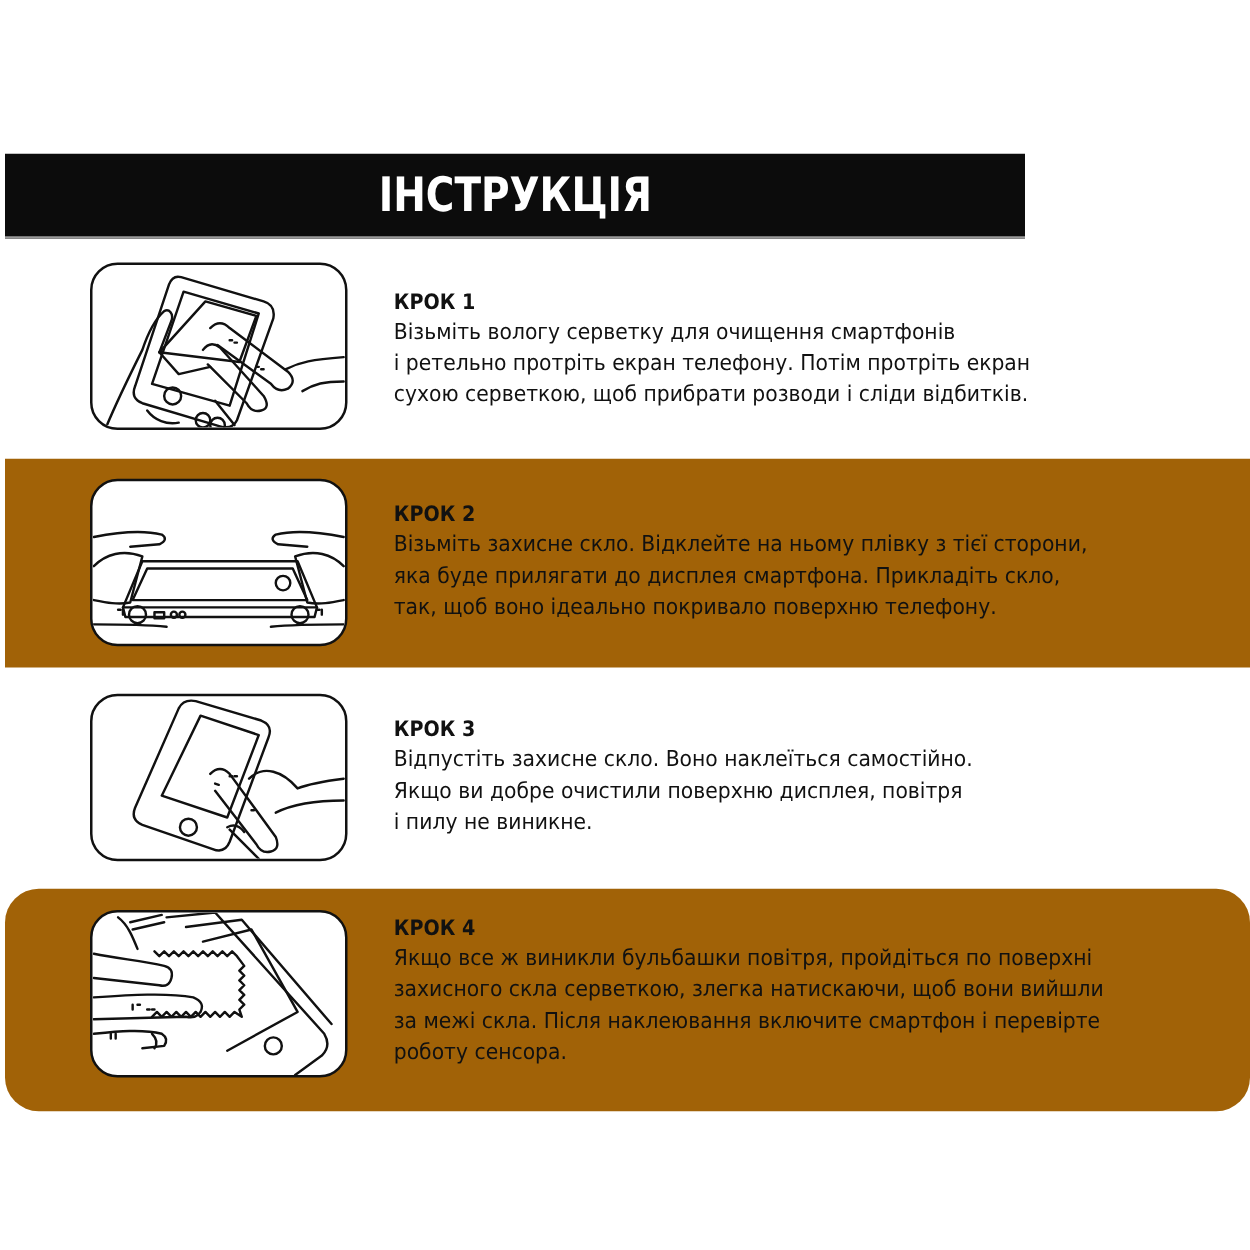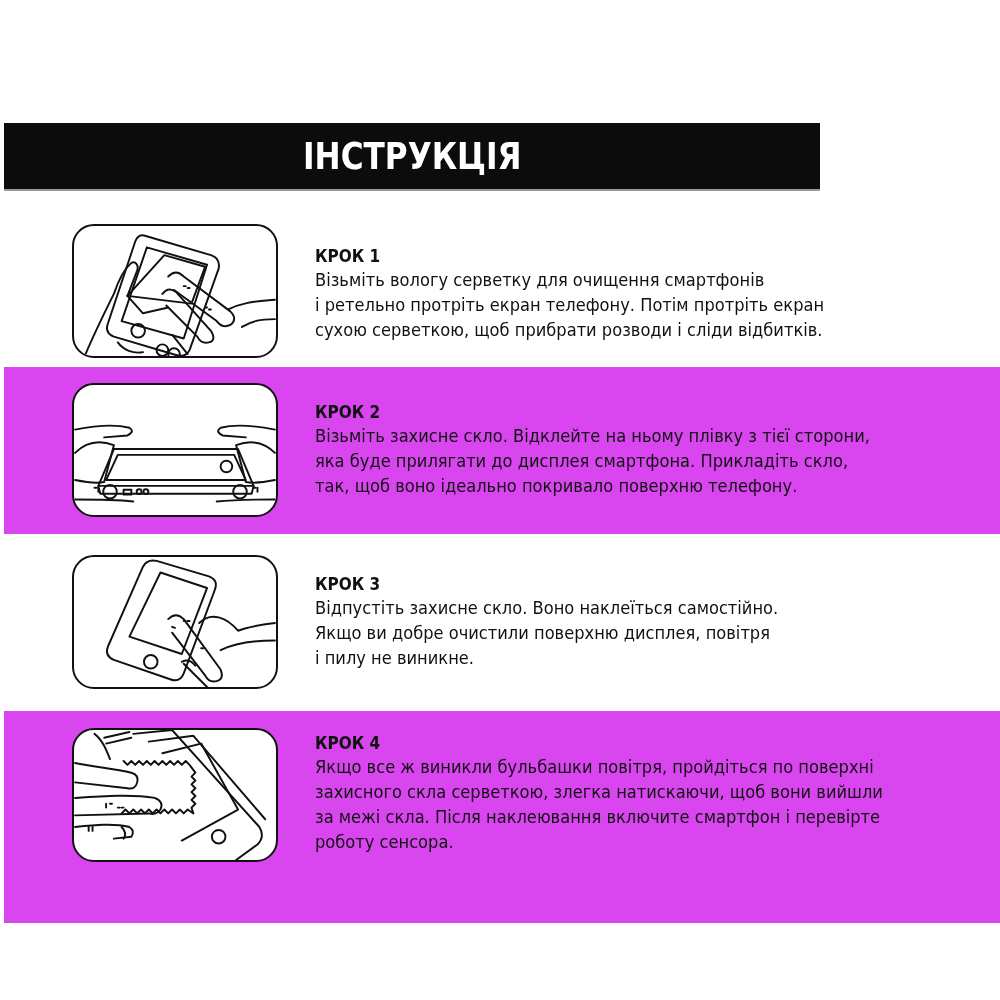--- a/index.html
+++ b/index.html
@@ -10,21 +10,21 @@
   .banner {
     position: absolute; left: 4px; top: 123px; width: 816px; height: 66px;
     background: #0c0c0c; border-bottom: 2px solid #9a9a9a;
     display: flex; align-items: center; justify-content: center;
   }
   .banner-title {
     color: #fff; font-family: "DejaVu Sans", sans-serif; font-weight: bold;
     font-size: 38px; letter-spacing: 0px; transform: scaleX(0.82); transform-origin: center;
   }
   .step { position: absolute; left: 4px; width: 996px; }
-  .step.shaded { background: #d946ef; }
+  .step.shaded { background: #a16207; }
   .illus {
     position: absolute; left: 68px; width: 206px; height: 134px;
     border: 2px solid #111; border-radius: 22px; background: #fff; overflow: hidden;
     box-sizing: border-box;
   }
   .illus svg { width: 100%; height: 100%; display: block; }
   .text { position: absolute; left: 311px; top: 0; }
   .step-title {
     font-weight: bold; font-size: 17px; line-height: 24px; transform: scaleX(0.9); transform-origin: left;
     display: block; white-space: nowrap;
@@ -34,21 +34,21 @@
     transform: scaleX(0.93); transform-origin: left;
   }
 </style>
 </head>
 <body>
 
 <div class="banner">
   <span class="banner-title">ІНСТРУКЦІЯ</span>
 </div>
 
-<div class="step" style="top:206px;height:185px;">
+<div class="step" style="top:192px;height:185px;">
   <div class="illus" style="top:18px;">
     <svg viewBox="0 0 206 134" fill="none" stroke="#111" stroke-width="2" stroke-linecap="round" stroke-linejoin="round">
 
       <path d="M10 134 C20 110 30 90 40 70 C45 55 50 45 58 38 C62 36 66 40 64 46 L54 72"></path>
       <path d="M44 120 C50 128 60 132 70 130"></path>
 
       <path d="M72 10 L140 30 Q150 33 148 44 L118 128 Q114 136 104 133 L40 114 Q30 110 34 100 L62 16 Q65 8 72 10 Z"></path>
       <path d="M74 22 L136 40 L112 116 L48 98 Z"></path>
       <circle cx="65" cy="108" r="7"></circle>
 
@@ -124,21 +124,21 @@
     </svg>
   </div>
   <div class="text" style="top:38px;">
     <span class="step-title">КРОК 3</span>
     <span class="step-line">Відпустіть захисне скло. Воно наклеїться самостійно.</span>
     <span class="step-line">Якщо ви добре очистили поверхню дисплея, повітря</span>
     <span class="step-line">і пилу не виникне.</span>
   </div>
 </div>
 
-<div class="step shaded" style="top:711px;height:212px;">
+<div class="step shaded" style="top:711px;height:178px;border-radius:27px;">
   <div class="illus" style="top:17px;">
     <svg viewBox="0 0 206 134" fill="none" stroke="#111" stroke-width="2" stroke-linecap="round" stroke-linejoin="round">
 
       <path d="M60 4 L100 0 L190 100 Q196 110 188 118 L166 134"></path>
       <path d="M76 12 L122 6 L196 92"></path>
       <path d="M90 24 L130 14 L168 82 L110 114"></path>
       <circle cx="148" cy="110" r="7"></circle>
       <path d="M30 8 L56 2 M32 14 L58 8"></path>
 
       <path d="M50 32 l4 4 l4 -4 l4 4 l4 -4 l4 4 l4 -4 l4 4 l4 -4 l4 4 l4 -4 l4 4 l4 -4 l4 4 l4 -4 l4 4 l4 -4 l4 4 l6 8 l-4 4 l4 4 l-4 4 l4 4 l-4 4 l4 4 l-4 4 l4 4 l-4 4 l2 6 l-6 -4 l-4 4 l-4 -4 l-4 4 l-4 -4 l-4 4 l-4 -4 l-4 4 l-4 -4 l-4 4 l-4 -4 l-4 4 l-4 -4 l-4 4 l-4 -4 l-4 4 l-4 -4 l-4 4"></path>

